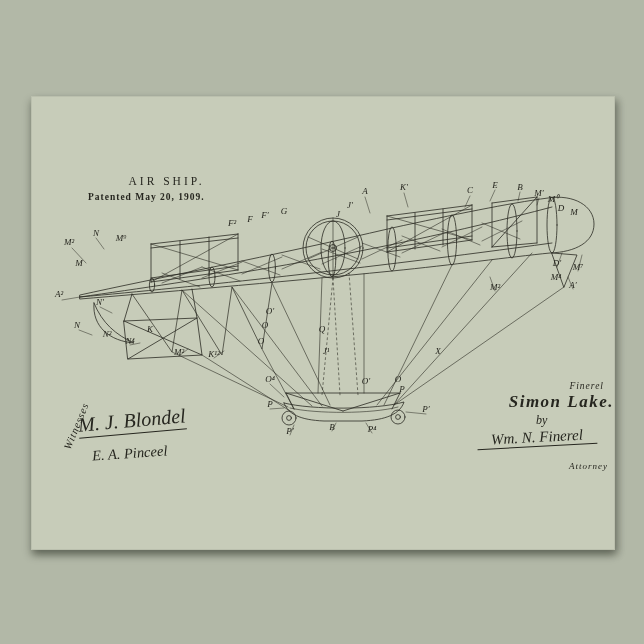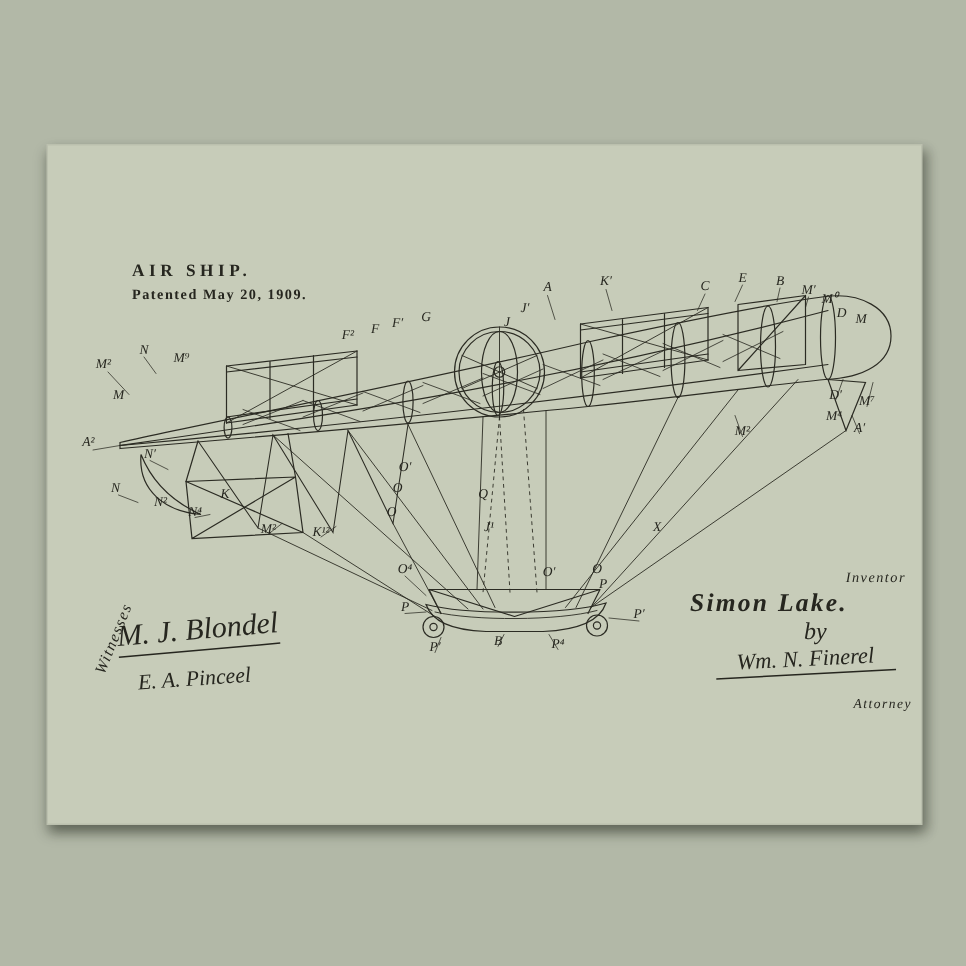--- a/index.html
+++ b/index.html
@@ -10,34 +10,34 @@
   html,body{margin:0;padding:0;}
   body{width:644px;height:644px;overflow:hidden;background:var(--backdrop);
        font-family:"Liberation Serif", serif;color:var(--ink);}
   .stage{position:relative;width:644px;height:644px;background:var(--backdrop);}
   .poster{position:absolute;left:31px;top:96px;width:582px;height:452px;
           background:var(--poster);
           box-shadow:0 5px 8px rgba(20,25,15,.38), 4px 4px 7px rgba(20,25,15,.22);
           border:1px solid rgba(0,0,0,.06);}
   .drawing{position:absolute;left:0;top:0;width:582px;height:452px;}
   .title-block{position:absolute;left:56px;top:78px;z-index:2;}
-  .title{font-weight:700;font-size:11.5px;letter-spacing:3px;}
+  .title{font-weight:400;font-size:11.5px;letter-spacing:3px;text-align:right;}
   .date{font-weight:700;font-size:9.5px;letter-spacing:1px;margin-top:5px;}
   .witnesses{position:absolute;left:24px;top:298px;width:180px;height:95px;z-index:2;}
   .wit-head{position:absolute;left:6px;top:52px;font-style:italic;font-size:10.5px;
             letter-spacing:1px;transform:rotate(-68deg);transform-origin:0 0;}
   .sig{font-style:italic;white-space:nowrap;}
   .sig1{position:absolute;left:22px;top:14px;font-size:20px;transform:rotate(-5deg);
         border-bottom:1px solid var(--ink);padding-bottom:1px;}
   .sig2{position:absolute;left:36px;top:50px;font-size:14.5px;transform:rotate(-4deg);}
   .inventor{position:absolute;left:428px;top:284px;width:154px;z-index:2;}
   .inv-head{text-align:right;padding-right:10px;font-style:italic;font-size:9.5px;letter-spacing:1px;}
-  .inv-name{text-align:left;font-style:italic;font-weight:700;font-size:17px;
+  .inv-name{text-align:right;font-style:italic;font-weight:700;font-size:17px;
             letter-spacing:1.5px;margin-top:1px;}
-  .inv-by{margin-left:76px;font-style:italic;font-size:16px;margin-top:1px;}
+  .inv-by{margin-left:76px;font-style:italic;font-size:12px;margin-top:1px;}
   .inv-sig{text-align:center;font-style:italic;font-size:15px;transform:rotate(-3deg);
            border-bottom:1px solid var(--ink);display:block;width:120px;margin:1px auto 0;}
   .inv-att{text-align:right;padding-right:6px;font-style:italic;font-size:9px;
            letter-spacing:1px;margin-top:14px;}
   #label-layer text{font-family:"Liberation Serif",serif;font-style:italic;
                     font-size:9px;fill:var(--ink);text-anchor:middle;}
 </style>
 </head>
 <body>
 
@@ -159,21 +159,21 @@
         </g>
     </svg>
 
     <div class="witnesses">
       <div class="wit-head">Witnesses</div>
       <div class="sig sig1">M. J. Blondel</div>
       <div class="sig sig2">E. A. Pinceel</div>
     </div>
 
     <div class="inventor">
-      <div class="inv-head">Inventor</div>
+      <div class="inv-head">Finerel</div>
       <div class="inv-name">Simon Lake.</div>
       <div class="inv-by">by</div>
       <div class="inv-sig">Wm. N. Finerel</div>
       <div class="inv-att">Attorney</div>
     </div>
 
   </div>
 </div>
 
 </body></html>

